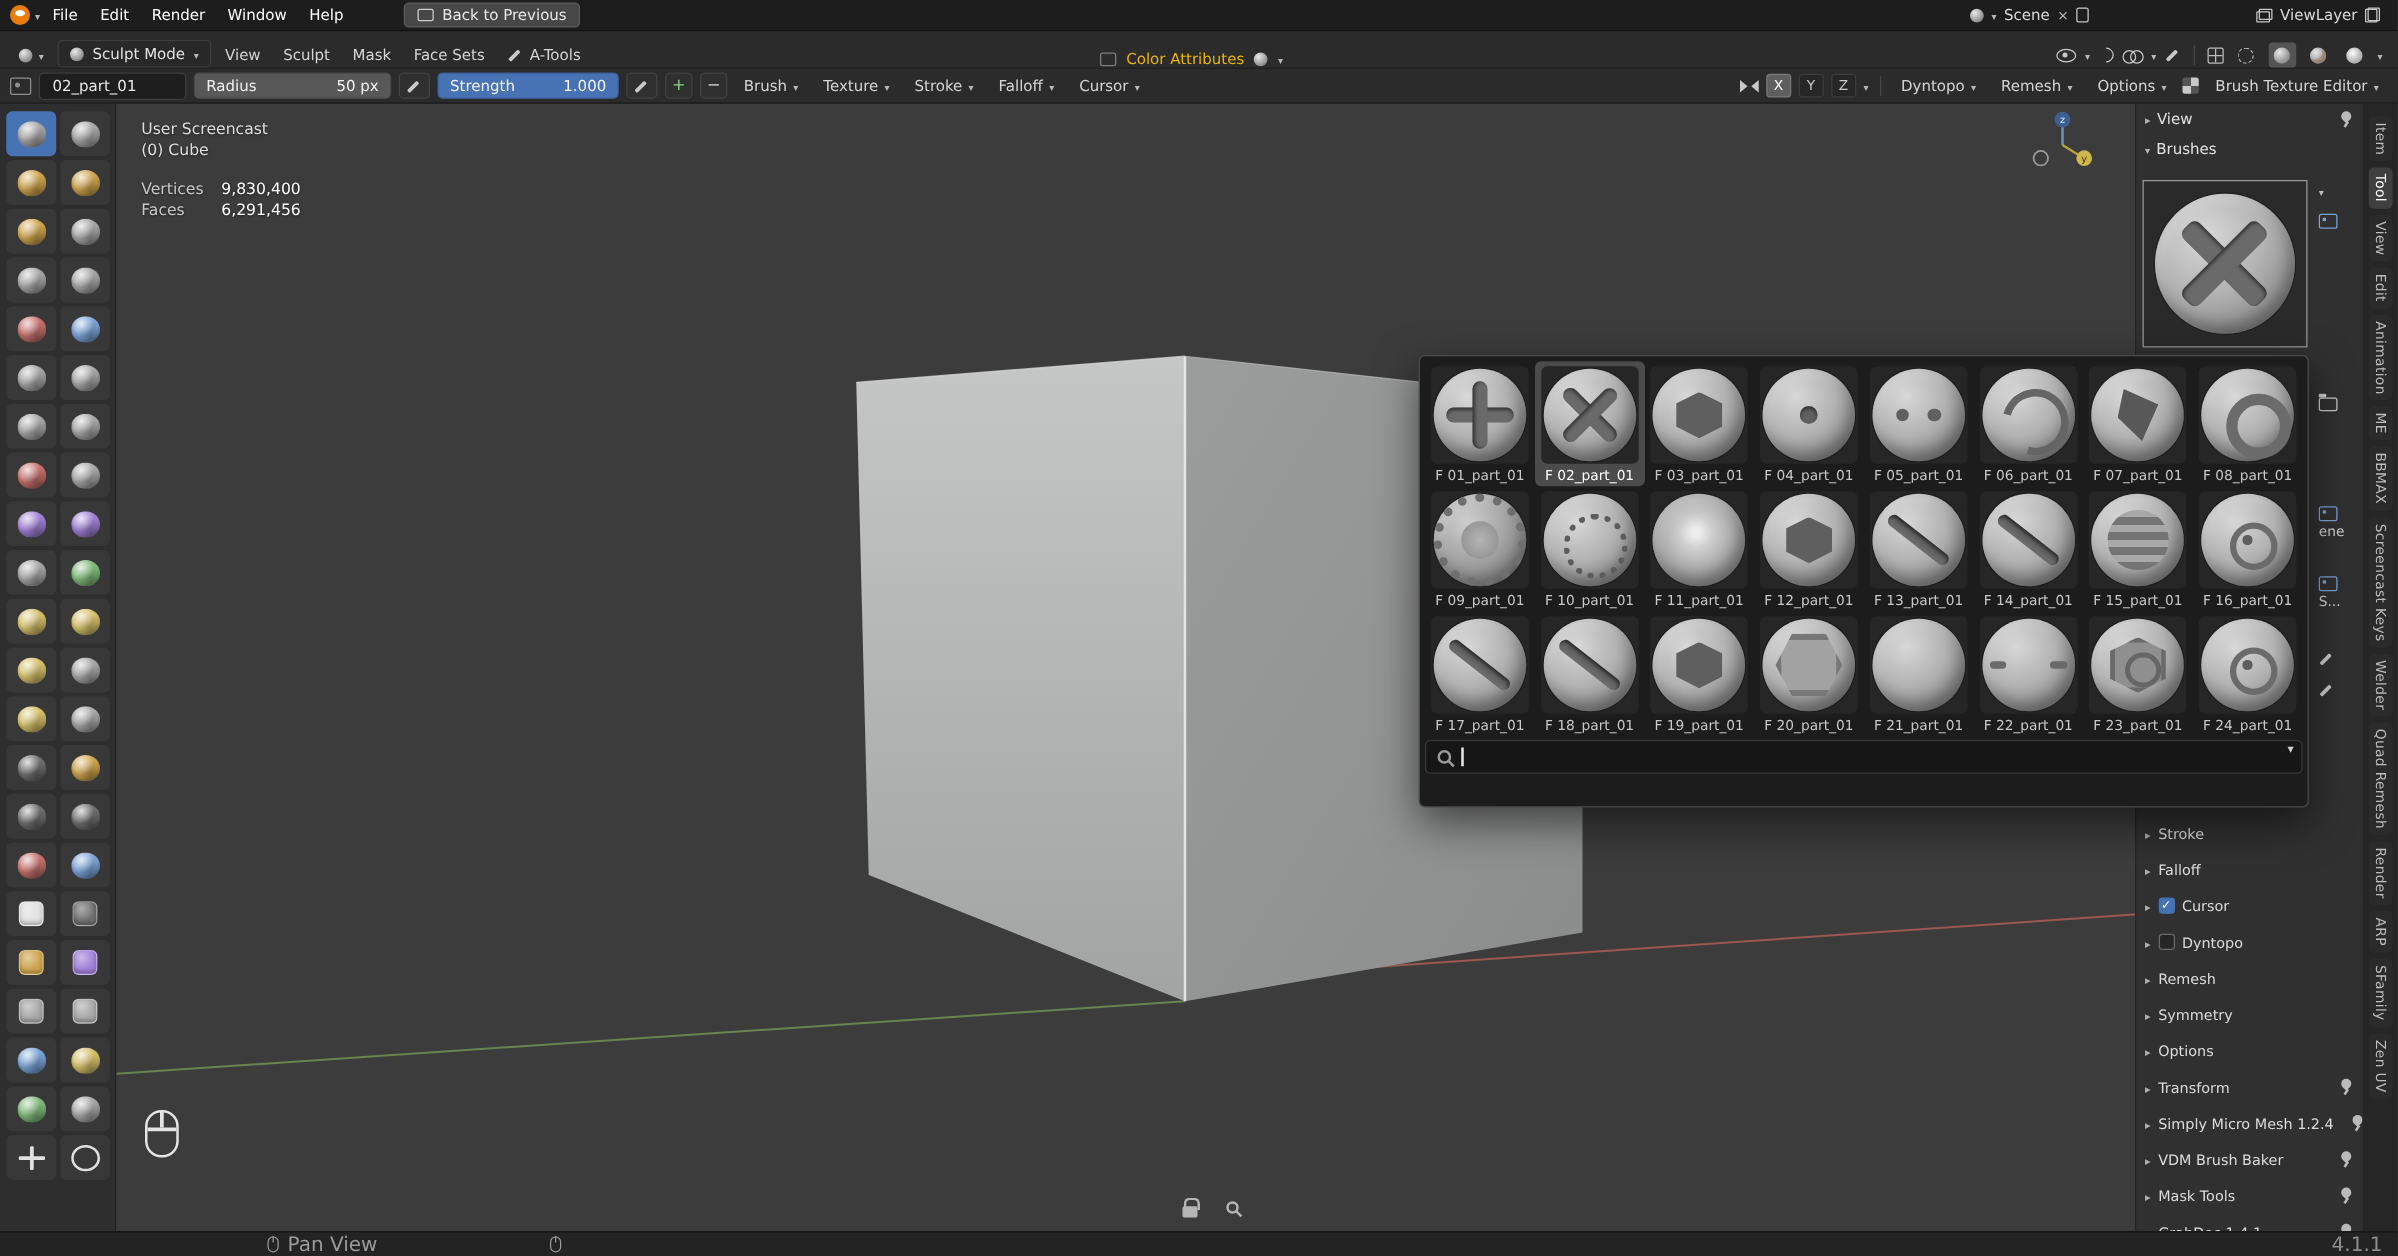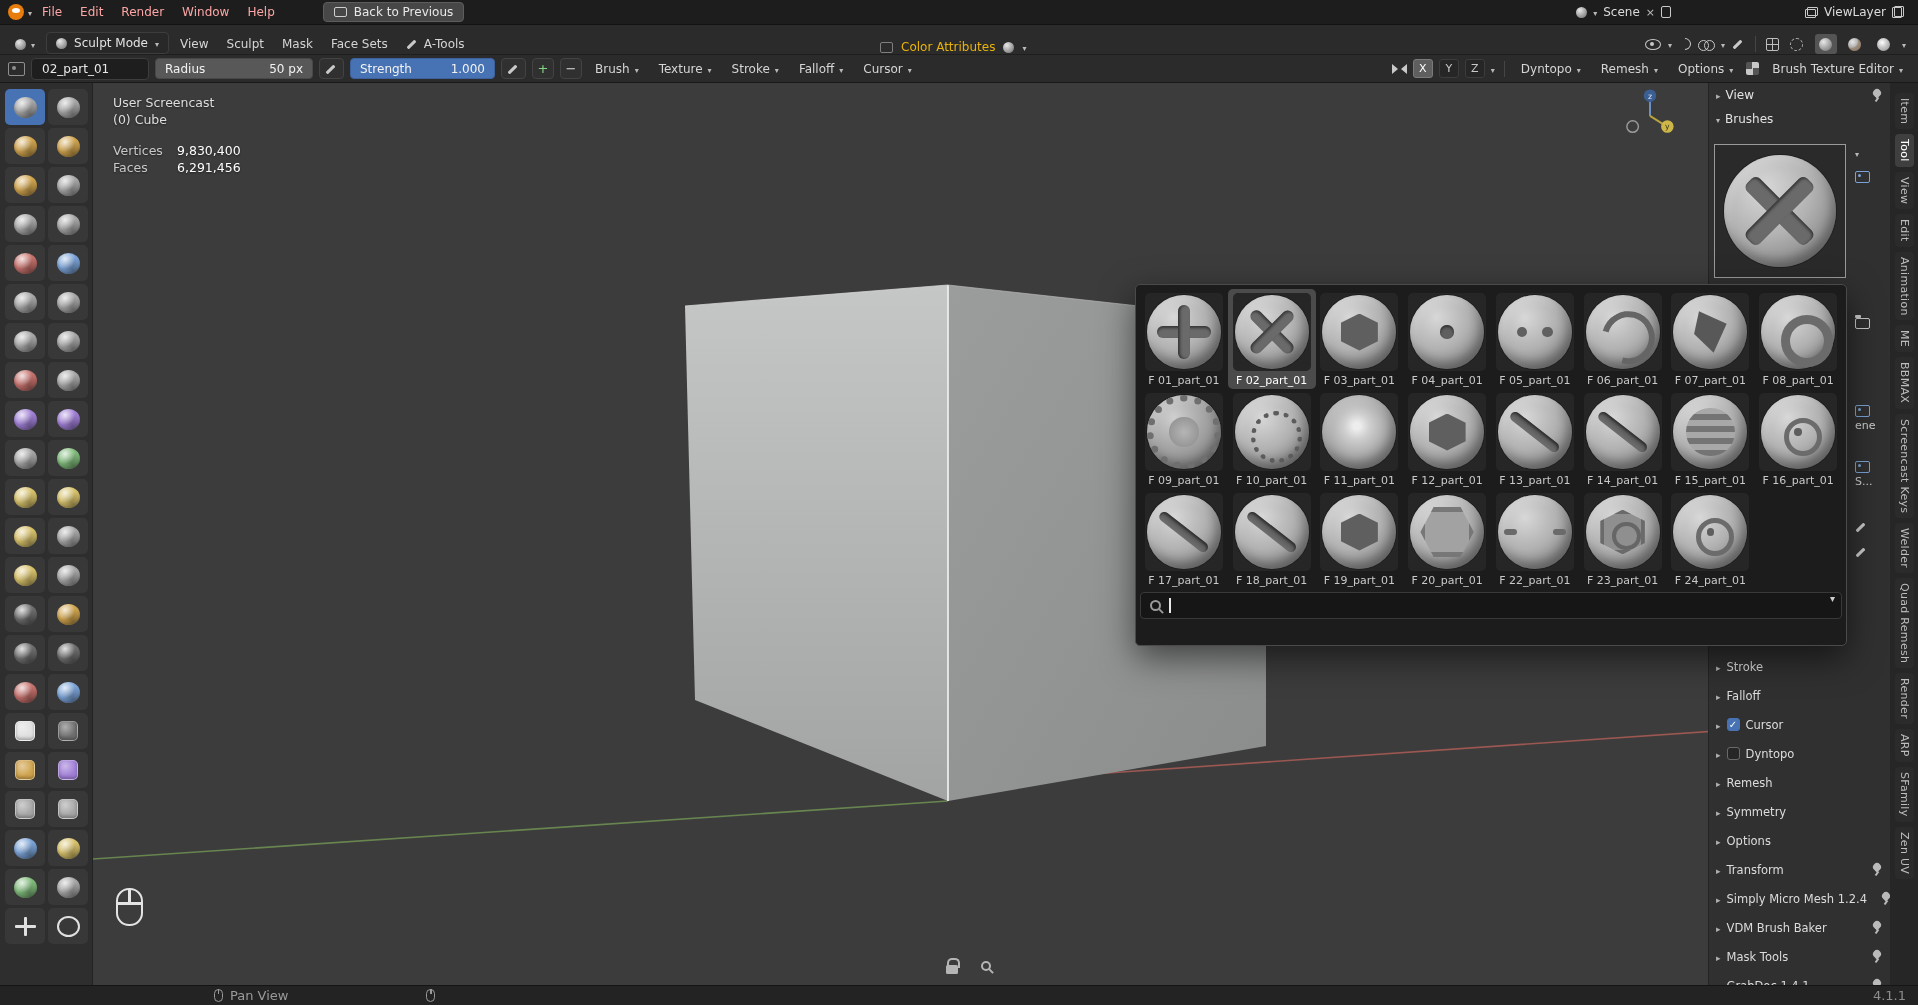--- a/index.html
+++ b/index.html
@@ -4,21 +4,21 @@
 <style>
   *{box-sizing:border-box;margin:0;padding:0}
   html,body{width:1918px;height:1005px;overflow:hidden}
   body{background:#1d1d1d;font-family:"DejaVu Sans",sans-serif;font-size:12px;color:#d8d8d8}
   #app{position:relative;width:1918px;height:1005px}
 
   
   .topbar{position:absolute;left:0;top:0;right:0;height:25px;background:#1d1d1d;border-bottom:1px solid #121212;display:flex;align-items:center;padding:0 8px;gap:2px}
   .logo{width:16px;height:16px;border-radius:50%;background:#e87d0d;position:relative;margin-right:2px}
   .logo::after{content:"";position:absolute;left:4px;top:4px;width:8px;height:5px;border-radius:50%;background:#fff}
-  .menu-item{padding:3px 8px;border-radius:3px;color:#fca5a5;white-space:nowrap}
+  .menu-item{padding:3px 8px;border-radius:3px;color:#ffffff;white-space:nowrap}
   .back-btn{margin-left:38px;display:flex;align-items:center;gap:7px;background:#474747;border:1px solid #5d5d5d;border-radius:4px;padding:2px 10px;color:#e8e8e8}
   .i-screen{width:13px;height:10px;border:1.5px solid #cfcfcf;border-radius:2px}
   .topbar-right{margin-left:auto;display:flex;align-items:center;gap:4px}
   .widget{display:flex;align-items:center;gap:6px;padding:2px 6px;border-radius:4px;color:#dcdcdc;white-space:nowrap}
   .scene-widget{margin-right:118px}
   .i-ball{width:11px;height:11px;border-radius:50%;background:radial-gradient(circle at 35% 30%,#e8e8e8,#9a9a9a 60%,#6d6d6d)}
   .i-x{color:#bdbdbd;font-size:11px;line-height:1}
   .i-page{width:10px;height:12px;border:1.5px solid #c9c9c9;border-radius:2px}
   .i-layers{width:13px;height:11px;position:relative}
   .i-layers::before,.i-layers::after{content:"";position:absolute;width:9px;height:7px;border:1.5px solid #c9c9c9;border-radius:1px}
@@ -169,21 +169,21 @@
   .search{display:flex;align-items:center;gap:8px;height:27px;margin-top:3px;background:#161616;border:1px solid #393939;border-radius:4px;padding:0 9px}
   .s-mag{width:11px;height:11px;border:2px solid #9a9a9a;border-radius:50%;position:relative;flex:none}
   .s-mag::after{content:"";position:absolute;width:2px;height:6px;background:#9a9a9a;transform:rotate(-45deg);right:-3px;bottom:-5px}
   .caret{width:1.5px;height:15px;background:#e8e8e8;animation:blink 1.1s steps(1) infinite}
   @keyframes blink{50%{opacity:0}}
   .search input{flex:1;background:transparent;border:none;outline:none;color:#e8e8e8;font-family:inherit;font-size:12px}
   .scrollind{position:absolute;right:11px;bottom:40px}
   .scrollind::before{content:"▾";color:#cfcfcf;font-size:10px}
 
   
-  .statusbar{position:absolute;left:0;right:0;bottom:0;height:20px;background:#232323;border-top:1px solid #151515;display:flex;align-items:center;padding:0 12px;color:#9a9a9a;font-size:13px;gap:8px}
+  .statusbar{position:absolute;left:0;right:0;bottom:0;height:20px;background:#232323;border-top:1px solid #151515;display:flex;align-items:center;padding:0 12px;color:#9a9a9a;font-size:16px;gap:8px}
   .smouse{width:9px;height:13px;border:1.5px solid #9a9a9a;border-radius:4.5px;position:relative;flex:none}
   .smouse::before{content:"";position:absolute;left:50%;margin-left:-.75px;top:-1px;width:1.5px;height:5px;background:#9a9a9a}
   .hint1{margin-left:202px;display:flex;align-items:center;gap:7px}
   .hint2{margin-left:130px}
   .version{margin-left:auto;color:#8d8d8d}
 </style>
 </head>
 <body>
 
 <div id="app">
@@ -796,20 +796,26 @@
             <div class="lbl">F 19_part_01</div>
           </div>
           <div class="cell">
             <div class="tile">
               <div class="thumb" data-type="hexbolt"></div>
             </div>
             <div class="lbl">F 20_part_01</div>
           </div>
           <div class="cell">
             <div class="tile">
+              <div class="thumb" data-type="dome"></div>
+            </div>
+            <div class="lbl">F 21_part_01</div>
+          </div>
+          <div class="cell">
+            <div class="tile">
               <div class="thumb" data-type="notch"></div>
             </div>
             <div class="lbl">F 22_part_01</div>
           </div>
           <div class="cell">
             <div class="tile">
               <div class="thumb" data-type="hexring"></div>
             </div>
             <div class="lbl">F 23_part_01</div>
           </div>

